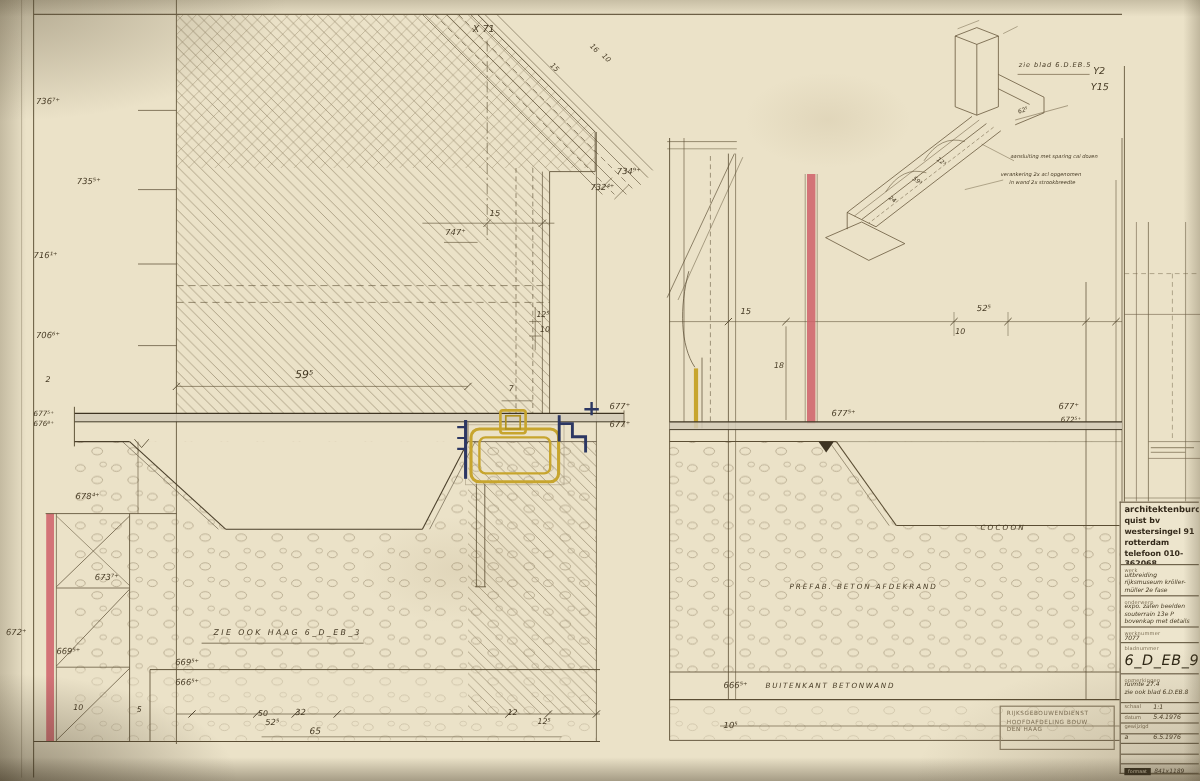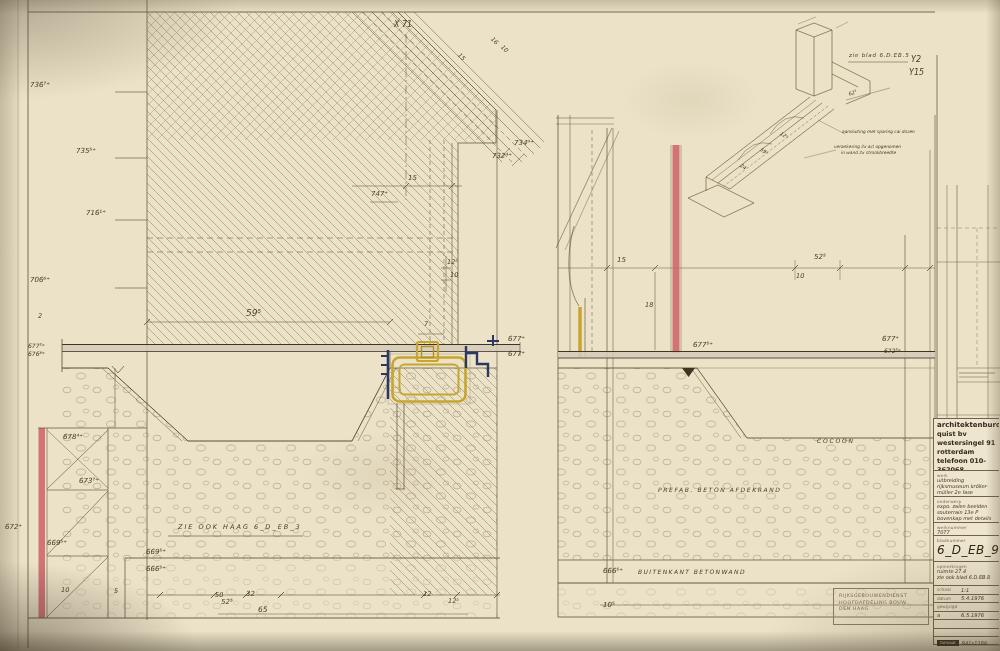--- a/index.html
+++ b/index.html
@@ -291,26 +291,26 @@
     <line x1="957" y1="368" x2="1000" y2="368" stroke-width="0.5"></line>
     <line x1="957" y1="382" x2="1000" y2="382" stroke-width="0.5"></line>
     <line x1="937" y1="415" x2="1000" y2="415" stroke-width="0.45"></line>
     <line x1="959" y1="373" x2="995" y2="373" stroke="#8b7f63" stroke-width="1" opacity="0.8"></line>
     <line x1="959" y1="377" x2="988" y2="377" stroke="#8b7f63" stroke-width="1" opacity="0.7"></line>
   </g>
 </svg>
 
 <div id="labels">
       <span class="lbl" style="left: 30px; top: 82px; font-size: 7px;">736⁷⁺</span>
-      <span class="lbl" style="left: 30px; top: 148px; font-size: 7px; margin-left: 46px;">735⁵⁺</span>
-      <span class="lbl" style="left: 40px; top: 210px; font-size: 7px; padding-left: 46px;">716¹⁺</span>
+      <span class="lbl" style="left: 18px; top: 148px; font-size: 7px; margin-left: 46px;">735⁵⁺</span>
+      <span class="lbl" style="left: 28px; top: 210px; font-size: 7px;">716¹⁺</span>
       <span class="lbl" style="left: 30px; top: 277px; font-size: 7px;">706⁶⁺</span>
       <span class="lbl" style="left: 28px; top: 343px; font-size: 6px;">677⁵⁺</span>
       <span class="lbl" style="left: 28px; top: 351px; font-size: 6px;">676⁸⁺</span>
-      <span class="lbl" style="left: 47px; top: 434px; font-size: 7px; padding-left: 16px;">678⁴⁺</span>
+      <span class="lbl" style="left: 47px; top: 411px; font-size: 7px; padding-left: 16px;">678⁴⁺</span>
       <span class="lbl" style="left: 47px; top: 478px; font-size: 7px; margin-left: 32px;">673⁷⁺</span>
       <span class="lbl" style="left: 47px; top: 540px; font-size: 7px;">669⁵⁺</span>
       <span class="lbl" style="left: 5px; top: 524px; font-size: 7px;">672⁺</span>
       <span class="lbl" style="left: 38px; top: 313px; font-size: 6.5px;">2</span>
       <span class="lbl" style="left: 394px; top: 21px; font-size: 8px;">X 71</span>
       <span class="lbl" style="left: 911px; top: 56px; font-size: 8px;">Y2</span>
       <span class="lbl" style="left: 909px; top: 69px; font-size: 8px;">Y15</span>
       <span class="lbl" style="left: 461px; top: 52px; font-size: 6px; transform: rotate(45deg);">15</span>
       <span class="lbl" style="left: 494px; top: 36px; font-size: 6px; transform: rotate(45deg);">16</span>
       <span class="lbl" style="left: 504px; top: 44px; font-size: 6px; transform: rotate(45deg);">10</span>

